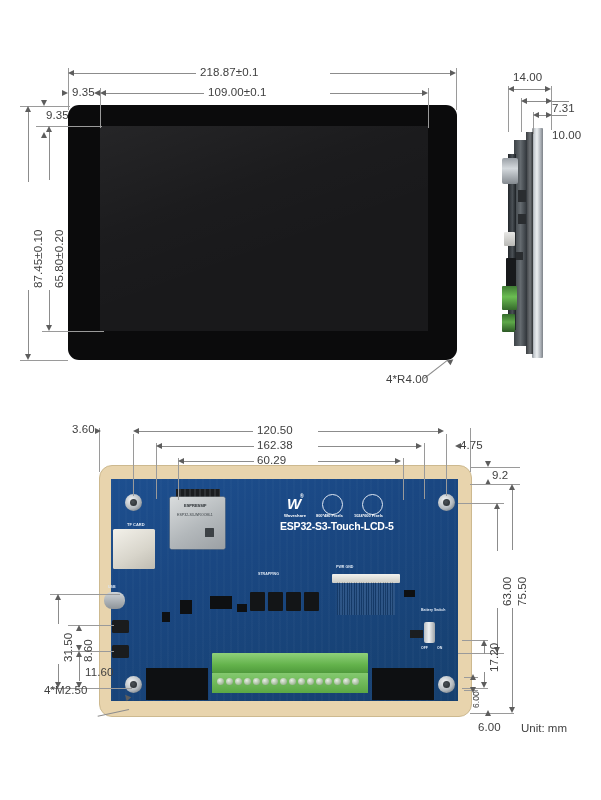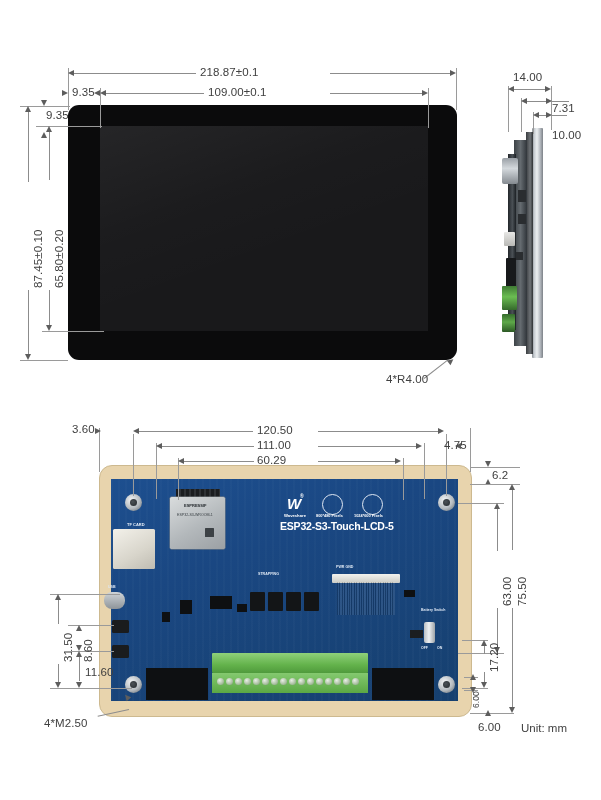--- a/index.html
+++ b/index.html
@@ -283,38 +283,38 @@
     <div class="hline" style="left:139px;top:431px;width:114px;"></div>
     <div class="hline" style="left:318px;top:431px;width:120px;"></div>
     <div class="arrL" style="left:133px;top:427.8px;"></div>
     <div class="arrR" style="left:438px;top:427.8px;"></div>
     <div class="dimtext" style="left:257px;top:425px;">120.50</div>
 
     <div class="hline" style="left:162px;top:446px;width:92px;"></div>
     <div class="hline" style="left:318px;top:446px;width:98px;"></div>
     <div class="arrL" style="left:156px;top:442.8px;"></div>
     <div class="arrR" style="left:416px;top:442.8px;"></div>
-    <div class="dimtext" style="left:257px;top:440px;">111.00</div>
+    <div class="dimtext" style="left:257px;top:440px;">162.38</div>
 
     <div class="ext" style="left:178px;top:458px;width:1px;height:42px;"></div>
     <div class="ext" style="left:403px;top:458px;width:1px;height:42px;"></div>
     <div class="hline" style="left:184px;top:461px;width:70px;"></div>
     <div class="hline" style="left:318px;top:461px;width:77px;"></div>
     <div class="arrL" style="left:178px;top:457.8px;"></div>
     <div class="arrR" style="left:395px;top:457.8px;"></div>
     <div class="dimtext" style="left:257px;top:455px;">60.29</div>
 
     <div class="arrL" style="left:455px;top:442.8px;"></div>
-    <div class="dimtext" style="left:444px;top:440px;">4.75</div>
+    <div class="dimtext" style="left:460px;top:440px;">4.75</div>
 
     <div class="ext" style="left:470px;top:467px;width:50px;height:1px;"></div>
     <div class="ext" style="left:470px;top:484px;width:50px;height:1px;"></div>
     <div class="arrD" style="left:485px;top:461px;"></div>
     <div class="arrU" style="left:485px;top:479px;"></div>
-    <div class="dimtext" style="left:492px;top:470px;">6.2</div>
+    <div class="dimtext" style="left:492px;top:470px;">9.2</div>
 
     <div class="ext" style="left:458px;top:503px;width:46px;height:1px;"></div>
     <div class="ext" style="left:458px;top:653px;width:46px;height:1px;"></div>
     <div class="vline" style="left:497px;top:509px;width:1px;height:42px;"></div>
     <div class="vline" style="left:497px;top:608px;width:1px;height:39px;"></div>
     <div class="arrU" style="left:494.3px;top:503px;"></div>
     <div class="arrD" style="left:494.3px;top:647px;"></div>
     <div class="dimtext v" style="left:502px;top:606px;">63.00</div>
 
     <div class="ext" style="left:470px;top:484px;width:44px;height:1px;"></div>
@@ -356,18 +356,18 @@
     <div class="arrD" style="left:76.3px;top:645px;"></div>
     <div class="dimtext v" style="left:83px;top:662px;">8.60</div>
 
     <div class="vline" style="left:79px;top:657px;width:1px;height:24px;"></div>
     <div class="arrU" style="left:76.3px;top:651px;"></div>
     <div class="arrD" style="left:76.3px;top:682px;"></div>
     <div class="dimtext" style="left:85px;top:667px;">11.60</div>
 
     <div class="leader" style="left:129px;top:709px;width:32px;transform:rotate(168deg);"></div>
     <div class="arrL" style="left:124px;top:694px;transform:rotate(50deg);"></div>
-    <div class="dimtext" style="left:44px;top:718px;text-align:right;">4*M2.50</div>
+    <div class="dimtext" style="left:44px;top:685px;text-align:right;">4*M2.50</div>
 
     <div class="unit" style="left:521px;top:722px;">Unit: mm</div>
   </div>
 
 </div>
 
 </body></html>

